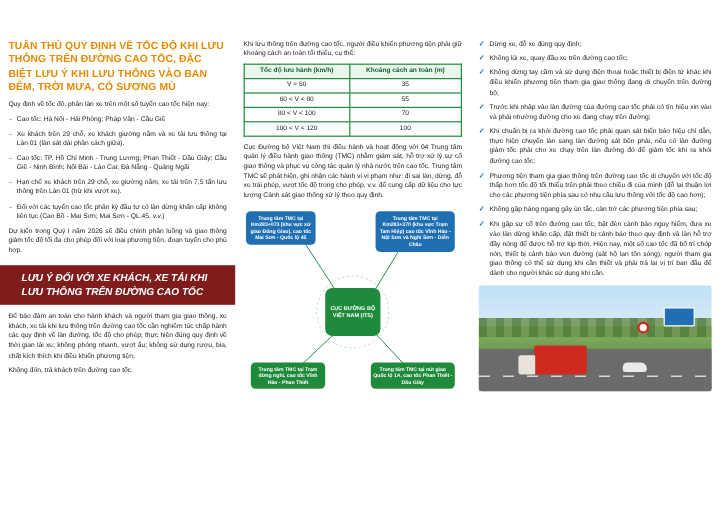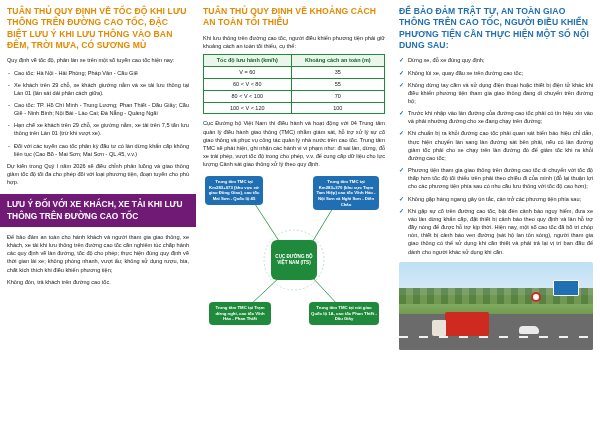--- a/index.html
+++ b/index.html
@@ -5,21 +5,21 @@
   * { box-sizing: border-box; }
   html, body { margin:0; padding:0; }
   body {
     width:600px; height:424px;
     font-family:"Liberation Sans", sans-serif;
     background:#ffffff;
     color:#1a1a1a;
     overflow:hidden;
   }
   .page { width:600px; height:424px; display:flex; position:relative; }
-  .col { padding:6px 7px 4px 7px; }
+  .col { padding:6px 7px 4px 7px;margin-top:27px; }
   .col1 { width:196px; }
   .col2 { width:196px; }
   .col3 { width:208px; }
 
   h2.sec-title {
     color:#e58a00;
     font-size:8.6px;
     font-weight:bold;
     line-height:1.32;
     margin:0 0 5px 0;
@@ -64,24 +64,25 @@
     padding:2px 3px;
     text-align:center;
     line-height:1.25;
   }
   table.speed th {
     background:#eaf5ec; font-weight:bold; color:#14662c;
   }
 
   
   .band-orange {
-    background:#701a75;
+    background:#7f1d1d;
     color:#ffffff;
-    padding:5px 7px;
+    padding:5px 18px;
     margin:8px -7px 6px -7px;
+    font-style:italic;
   }
   .band-orange h2 {
     margin:0; font-size:8.4px; line-height:1.34; font-weight:bold;
     text-transform:uppercase; color:#ffffff;
   }
 
   
   .diagram {
     position:relative;
     width:182px; height:172px;
@@ -175,21 +176,20 @@
     <p class="body">Dự kiến trong Quý I năm 2026 sẽ điều chỉnh phân luồng và giao thông giảm tốc độ tối đa cho phép đối với loại phương tiện, đoạn tuyến cho phù hợp.</p>
 
     <div class="band-orange">
       <h2>LƯU Ý ĐỐI VỚI XE KHÁCH, XE TẢI KHI LƯU THÔNG TRÊN ĐƯỜNG CAO TỐC</h2>
     </div>
     <p class="body">Để bảo đảm an toàn cho hành khách và người tham gia giao thông, xe khách, xe tải khi lưu thông trên đường cao tốc cần nghiêm túc chấp hành các quy định về làn đường, tốc độ cho phép; thực hiện đúng quy định về thời gian lái xe; không phóng nhanh, vượt ẩu; không sử dụng rượu, bia, chất kích thích khi điều khiển phương tiện;</p>
     <p class="body">Không đón, trả khách trên đường cao tốc.</p>
   </div>
 
   <div class="col col2">
-    <h2 class="sec-title">TUÂN THỦ QUY ĐỊNH VỀ KHOẢNG CÁCH AN TOÀN TỐI THIỂU</h2>
     <p class="body">Khi lưu thông trên đường cao tốc, người điều khiển phương tiện phải giữ khoảng cách an toàn tối thiểu, cụ thể:</p>
 
     <table class="speed">
       <thead>
         <tr>
           <th>Tốc độ lưu hành (km/h)</th>
           <th>Khoảng cách an toàn (m)</th>
         </tr>
       </thead>
       <tbody>
@@ -224,21 +224,20 @@
       </svg>
       <div class="node blue n1">Trung tâm TMC tại Km283+073 (khu vực xử giao Đông Giao), cao tốc Mai Sơn - Quốc lộ 45</div>
       <div class="node blue n2">Trung tâm TMC tại Km283+370 (khu vực Trạm Tam Hiệp) cao tốc Vĩnh Hảo - Nội Sơn và Nghi Sơn - Diễn Châu</div>
       <div class="node center">CỤC ĐƯỜNG BỘ VIỆT NAM (ITS)</div>
       <div class="node green n3">Trung tâm TMC tại Trạm dừng nghỉ, cao tốc Vĩnh Hảo - Phan Thiết</div>
       <div class="node green n4">Trung tâm TMC tại nút giao Quốc lộ 1A, cao tốc Phan Thiết - Dầu Giây</div>
     </div>
   </div>
 
   <div class="col col3">
-    <h2 class="sec-title blue">ĐỂ BẢO ĐẢM TRẬT TỰ, AN TOÀN GIAO THÔNG TRÊN CAO TỐC, NGƯỜI ĐIỀU KHIỂN PHƯƠNG TIỆN CẦN THỰC HIỆN MỘT SỐ NỘI DUNG SAU:</h2>
     <ul class="check">
       <li>Dừng xe, đỗ xe đúng quy định;</li>
       <li>Không lùi xe, quay đầu xe trên đường cao tốc;</li>
       <li>Không dừng tay cầm và sử dụng điện thoại hoặc thiết bị điện tử khác khi điều khiển phương tiện tham gia giao thông đang di chuyển trên đường bộ;</li>
       <li>Trước khi nhập vào làn đường của đường cao tốc phải có tín hiệu xin vào và phải nhường đường cho xe đang chạy trên đường;</li>
       <li>Khi chuẩn bị ra khỏi đường cao tốc phải quan sát biển báo hiệu chỉ dẫn, thực hiện chuyển làn sang làn đường sát bên phải, nếu có làn đường giảm tốc phải cho xe chạy trên làn đường đó để giảm tốc khi ra khỏi đường cao tốc;</li>
       <li>Phương tiện tham gia giao thông trên đường cao tốc di chuyển với tốc độ thấp hơn tốc độ tối thiểu trên phải theo chiều đi của mình (đỗ lại thuận lợi cho các phương tiện phía sau có nhu cầu lưu thông với tốc độ cao hơn);</li>
       <li>Không gặp hàng ngang gây ùn tắc, cản trở các phương tiện phía sau;</li>
       <li>Khi gặp sự cố trên đường cao tốc, bật đèn cảnh báo nguy hiểm, đưa xe vào làn dừng khẩn cấp, đặt thiết bị cảnh báo theo quy định và làn hỗ trợ đầy nóng để được hỗ trợ kịp thời. Hiện nay, một số cao tốc đã bố trí chóp nón, thiết bị cảnh báo ven đường (sát hộ lan tôn sóng), người tham gia giao thông có thể sử dụng khi cần thiết và phải trả lại vị trí ban đầu để dành cho người khác sử dụng khi cần.</li>
     </ul>

